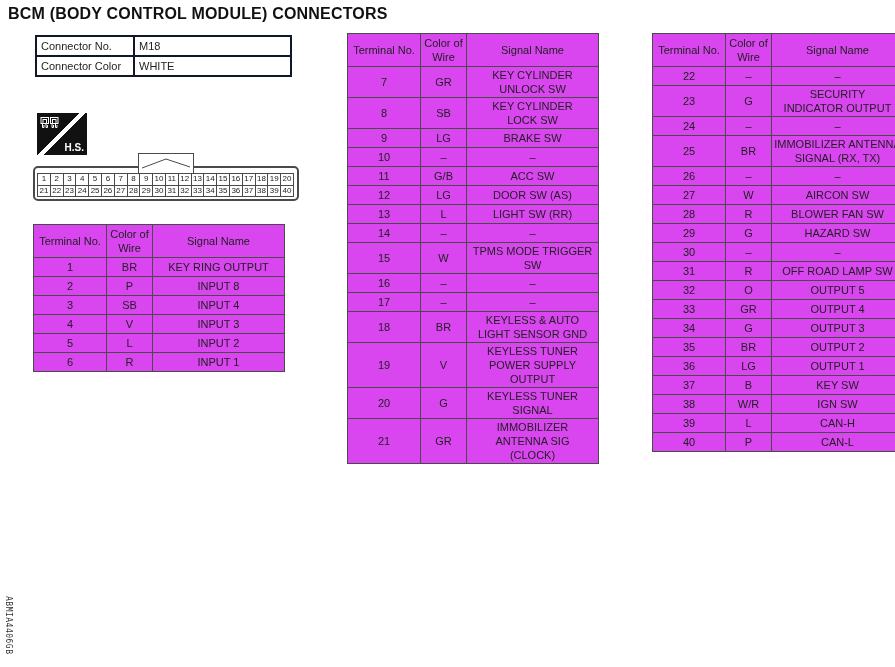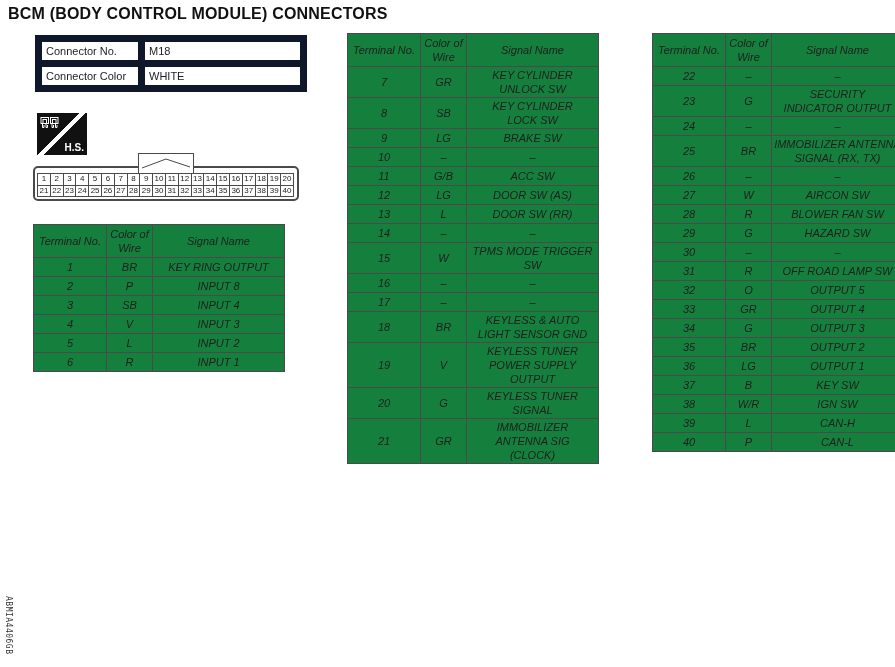--- a/index.html
+++ b/index.html
@@ -16,21 +16,21 @@
     font-size: 16px; font-weight: bold; letter-spacing: 0.2px;
     color: #111;
   }
 
   
   .info-table {
     position: absolute; left: 35px; top: 35px;
     border-collapse: collapse; table-layout: fixed; width: 235px;
   }
   .info-table td {
-    border: 7px solid #0f172a; font-size: 11px; line-height: 13px;
+    border: 2px solid #0f172a; font-size: 11px; line-height: 13px;
     padding: 2px 4px; vertical-align: middle; text-align: left; margin-left: 32px;
   }
   .info-table .i-label { width: 88px; }
   .info-table .i-value { width: 147px; white-space: pre-line; }
   .info-table tr.r-single td { height: 14px; }
 
   
   .hs-icon {
     position: absolute; left: 37px; top: 113px; width: 50px; height: 42px;
     background: linear-gradient(135deg, #111 46%, #fff 46%, #fff 53%, #111 53%);
@@ -61,22 +61,21 @@
   .pin-cell {
     border-right: 1px solid #4a4a4a; border-bottom: 1px solid #4a4a4a;
     height: 10.5px; font-size: 8px; line-height: 10px;
     display: flex; align-items: center; justify-content: center;
     color: #222;
   }
 
   
   .term-table {
     position: absolute; border-collapse: collapse; table-layout: fixed; width: 236px;
-    background: #15803d;
-    font-style: italic;
+    background: #d946ef;
   }
   .term-table th, .term-table td {
     border: 1px solid #4a4a4a; font-size: 11px; line-height: 14px;
     text-align: center; vertical-align: middle; padding: 1px 2px;
     font-weight: normal; color: #1e1e1e;
   }
   .term-table th { height: 30px; white-space: pre-line; }
   .term-table td { height: 16px; }
   .col-term   { width: 68px; }
   .col-wire   { width: 41px; margin-top: 40px; }
@@ -257,21 +256,21 @@
         <td class="col-signal">ACC SW</td>
       </tr>
       <tr>
         <td class="col-term">12</td>
         <td class="col-wire">LG</td>
         <td class="col-signal">DOOR SW (AS)</td>
       </tr>
       <tr>
         <td class="col-term">13</td>
         <td class="col-wire">L</td>
-        <td class="col-signal">DOOR SW (RR)</td>
+        <td class="col-signal">LIGHT SW (RR)</td>
       </tr>
       <tr>
         <td class="col-term">14</td>
         <td class="col-wire">–</td>
         <td class="col-signal">–</td>
       </tr>
       <tr>
         <td class="col-term">15</td>
         <td class="col-wire">W</td>
         <td class="col-signal">TPMS MODE TRIGGER

